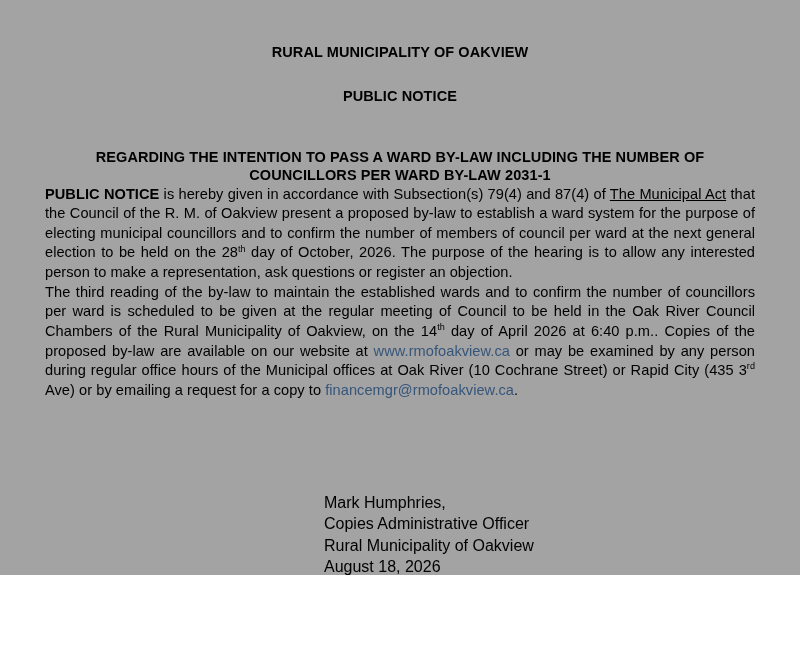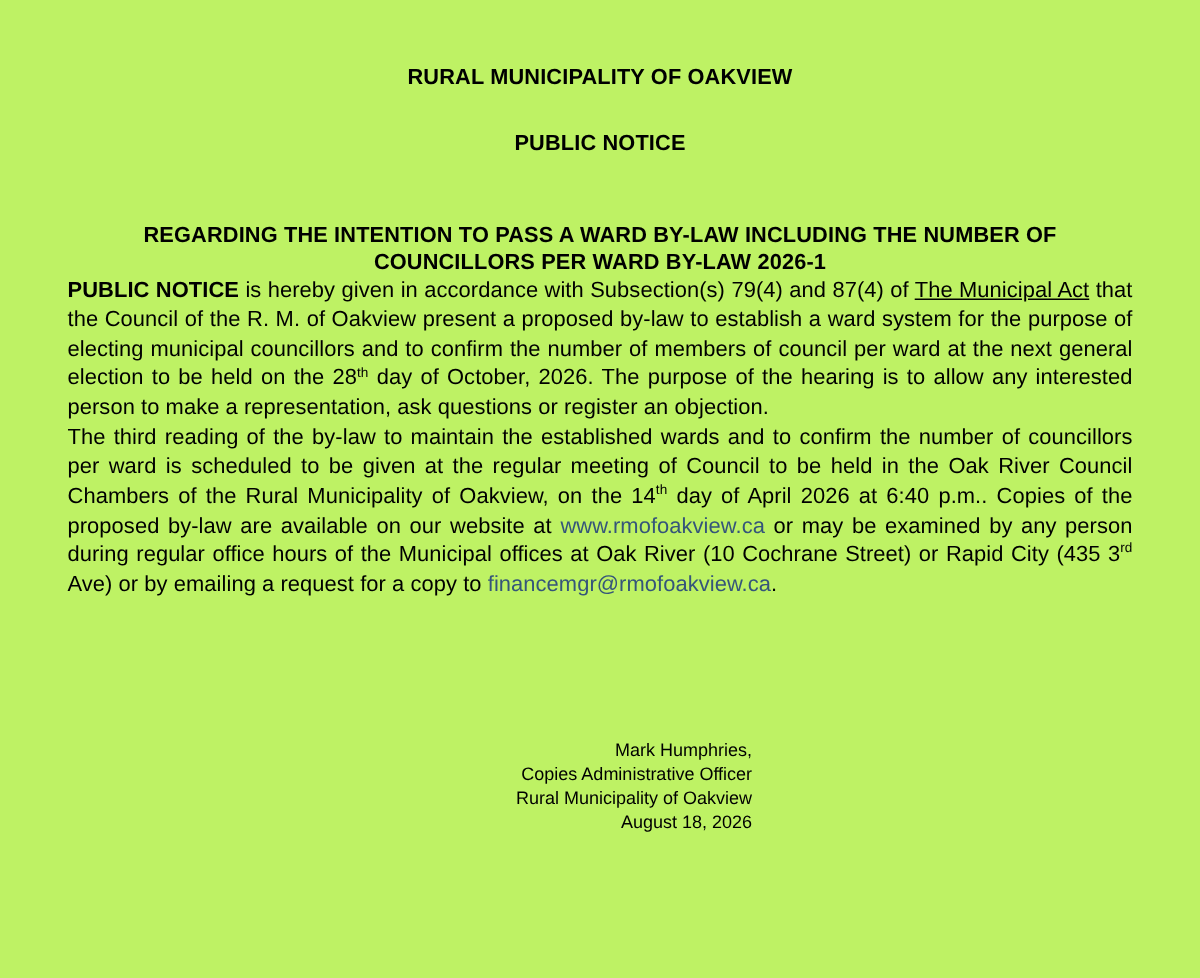--- a/index.html
+++ b/index.html
@@ -11,24 +11,24 @@
   body {
     width: 800px;
     height: 652px;
     font-family: "Liberation Sans", sans-serif;
     color: #000000;
     -webkit-font-smoothing: antialiased;
   }
   .page {
     position: relative;
     width: 800px;
-    height: 652px;
+    height: 575px;
     box-sizing: border-box;
     padding: 16px;
-    background: #bef264;
+    background: #a3a3a3;
     overflow: hidden;
   }
   .content {
     position: absolute;
     left: 45px;
     top: 0;
     width: 710px;
   }
   .heading {
     text-align: center;
@@ -61,41 +61,41 @@
     vertical-align: super;
     line-height: 0;
     margin-top: 28px;
   }
   a.link, .link {
     color: #35557a;
     cursor: pointer;
   }
   .signature {
     position: absolute;
-    left: 344px;
+    left: 324px;
     top: 492px;
-    font-size: 12px;
+    font-size: 16px;
     line-height: 1.34;
-    text-align: right;
+    text-align: left;
   }
   .signature div { white-space: pre; }
 </style>
 </head>
 <body>
 
 <div class="page">
   <div class="content">
 
     <div class="heading heading-1">RURAL MUNICIPALITY OF OAKVIEW</div>
 
     <div class="heading heading-2">PUBLIC NOTICE</div>
 
     <div class="heading heading-3">
       <span class="l1">REGARDING THE INTENTION TO PASS A WARD BY-LAW INCLUDING THE NUMBER OF</span>
-      <span class="l2">COUNCILLORS PER WARD BY-LAW 2026-1</span>
+      <span class="l2">COUNCILLORS PER WARD BY-LAW 2031-1</span>
     </div>
 
     <p class="body-para para-1"><b class="strong">PUBLIC NOTICE</b><span> is hereby given in accordance with Subsection(s) 79(4) and 87(4) of </span><span class="u">The Municipal Act</span><span> that the Council of the R. M. of Oakview present a proposed by-law to establish a ward system for the purpose of electing municipal councillors and to confirm the number of members of council per ward at the next general election to be held on the 28</span><sup>th</sup><span> day of October, 2026.  The purpose of the hearing is to allow any interested person to make a representation, ask questions or register an objection.</span></p>
 
     <p class="body-para para-2"><span>The third reading of the by-law to maintain the established wards and to confirm the number of councillors per ward is scheduled to be given at the regular meeting of Council to be held in the Oak River Council Chambers of the Rural Municipality of Oakview, on the 14</span><sup>th</sup><span> day of April 2026 at 6:40 p.m.. Copies of the proposed by-law are available on our website at </span><span class="link">www.rmofoakview.ca</span><span> or may be examined by any person during regular office hours of the Municipal offices at Oak River (10 Cochrane Street) or Rapid City (435 3</span><sup>rd</sup><span> Ave) or by emailing a request for a copy to </span><span class="link">financemgr@rmofoakview.ca</span><span>.</span></p>
 
 
   </div>
 
   <div class="signature">

